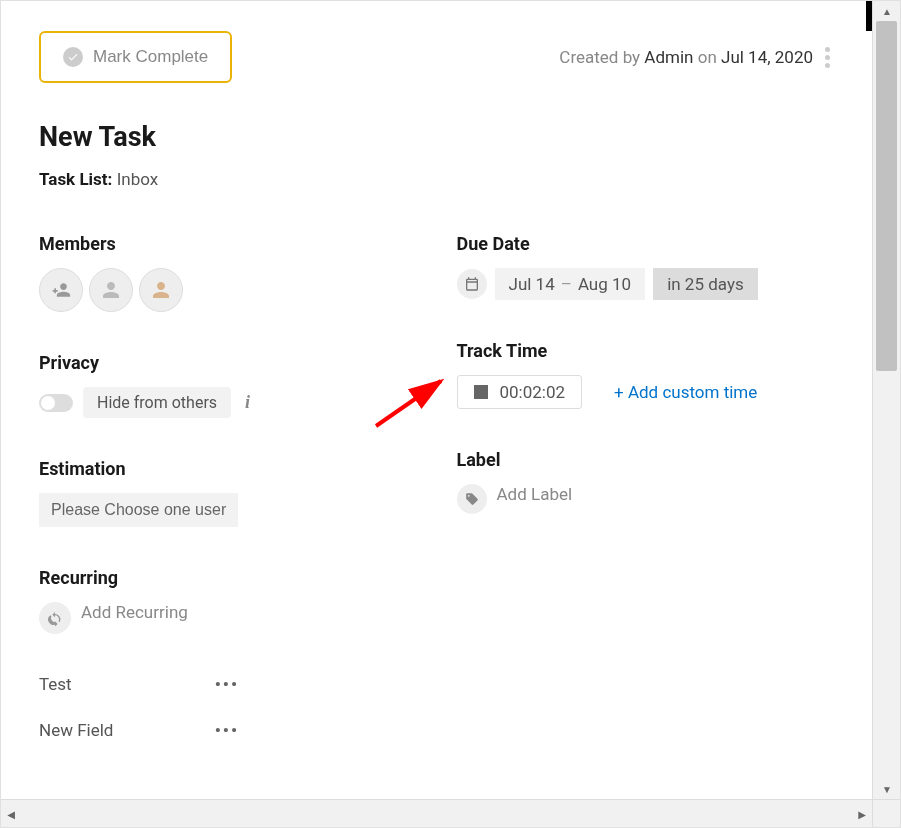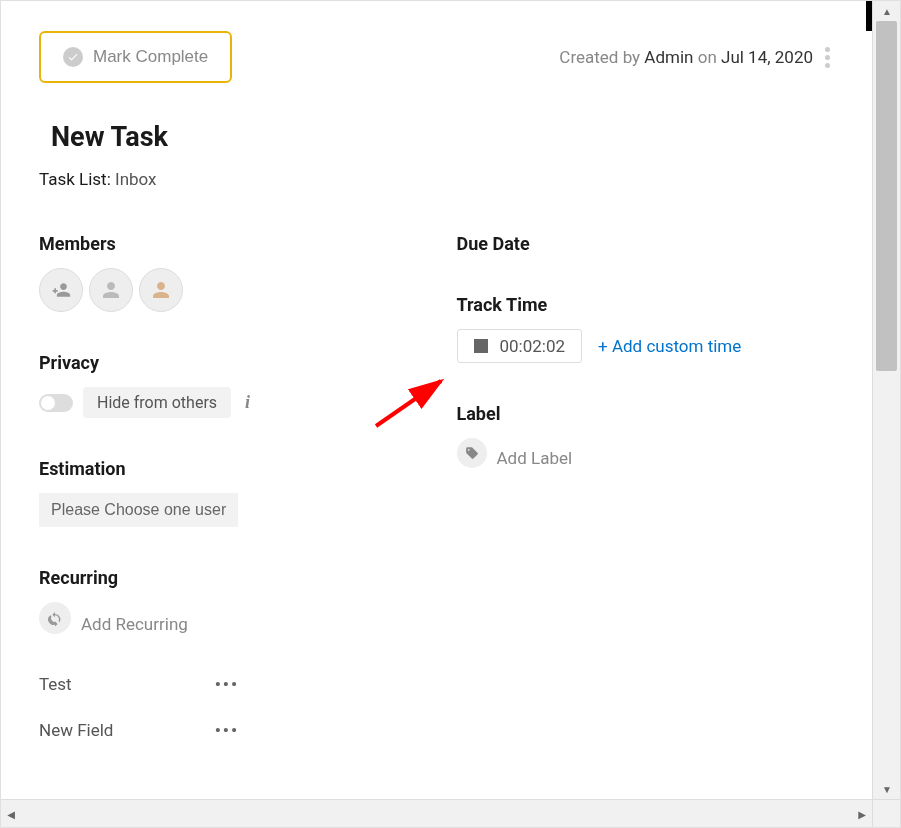--- a/index.html
+++ b/index.html
@@ -119,29 +119,29 @@
     cursor: pointer;
     padding: 6px 4px;
   }
   .kebab span {
     width: 5px; height: 5px; border-radius: 50%; background: #ccc;
   }
 
   h1.title {
     font-size: 27px;
     font-weight: 700;
-    margin: 0 0 16px 12px;
+    margin: 0 0 16px 0;
     color: #1a1a1a;
   }
   .tasklist {
     font-size: 17px;
     color: #1a1a1a;
     margin-bottom: 44px;
   }
-  .tasklist .label { font-weight: 400; }
+  .tasklist .label { font-weight: 700; }
   .tasklist .value { color: #555; }
 
   .columns {
     display: flex;
     gap: 40px;
   }
   .col { flex: 1; min-width: 0; }
   .section {
     margin-bottom: 40px;
   }
@@ -210,21 +210,21 @@
 
   
   .icon-round {
     width: 32px; height: 32px; border-radius: 50%;
     background: #eee;
     display: inline-flex; align-items: center; justify-content: center;
     color: #888;
     margin-right: 10px;
   }
   .muted-action {
-    display: flex; align-items: flex-end;
+    display: flex; align-items: flex-start;
     color: #888;
     font-size: 17px;
     cursor: pointer;
   }
 
   .custom-title {
     font-size: 19px; font-weight: 700; margin-bottom: 22px;
   }
   .cf-row {
     display: flex; align-items: center;
@@ -256,21 +256,21 @@
   }
   .dd-dash { color: #999; }
   .dd-rel {
     background: #dcdcdc;
     padding: 6px 14px;
     font-size: 17px;
     color: #555;
   }
 
   
-  .tt-row { display: flex; align-items: center; gap: 16px; }
+  .tt-row { display: flex; align-items: center; gap: 32px; }
   .tt-box {
     border: 1px solid #ddd;
     border-radius: 3px;
     padding: 6px 16px;
     display: flex; align-items: center; gap: 12px;
     font-size: 17px;
     color: #555;
     cursor: pointer;
   }
   .stop-icon {
@@ -400,20 +400,33 @@
             <span class="dots">•••</span>
           </div>
         </div>
 
       </div>
 
       <div class="col">
 
         <div class="section">
           <div class="section-title">Due Date</div>
+          <div class="dd-row">
+            <div class="dd-icon">
+              <svg viewBox="0 0 24 24">
+                  <path d="M19 4h-1V2h-2v2H8V2H6v2H5a2 2 0 0 0-2 2v14a2 2 0 0 0 2 2h14a2 2 0 0 0 2-2V6a2 2 0 0 0-2-2zm0 16H5V10h14v10zm0-12H5V6h14v2z"></path>
+                </svg>
+            </div>
+            <span class="dd-range">
+              <span>Jul 14</span>
+              <span class="dd-dash">–</span>
+              <span>Aug 10</span>
+            </span>
+            <span class="dd-rel">in 25 days</span>
+          </div>
         </div>
 
         <div class="section">
           <div class="section-title">Track Time</div>
           <div class="tt-row">
             <div class="tt-box">
               <span class="stop-icon"></span>
               <span>00:02:02</span>
             </div>
             <span class="tt-link">+  Add custom time</span>

